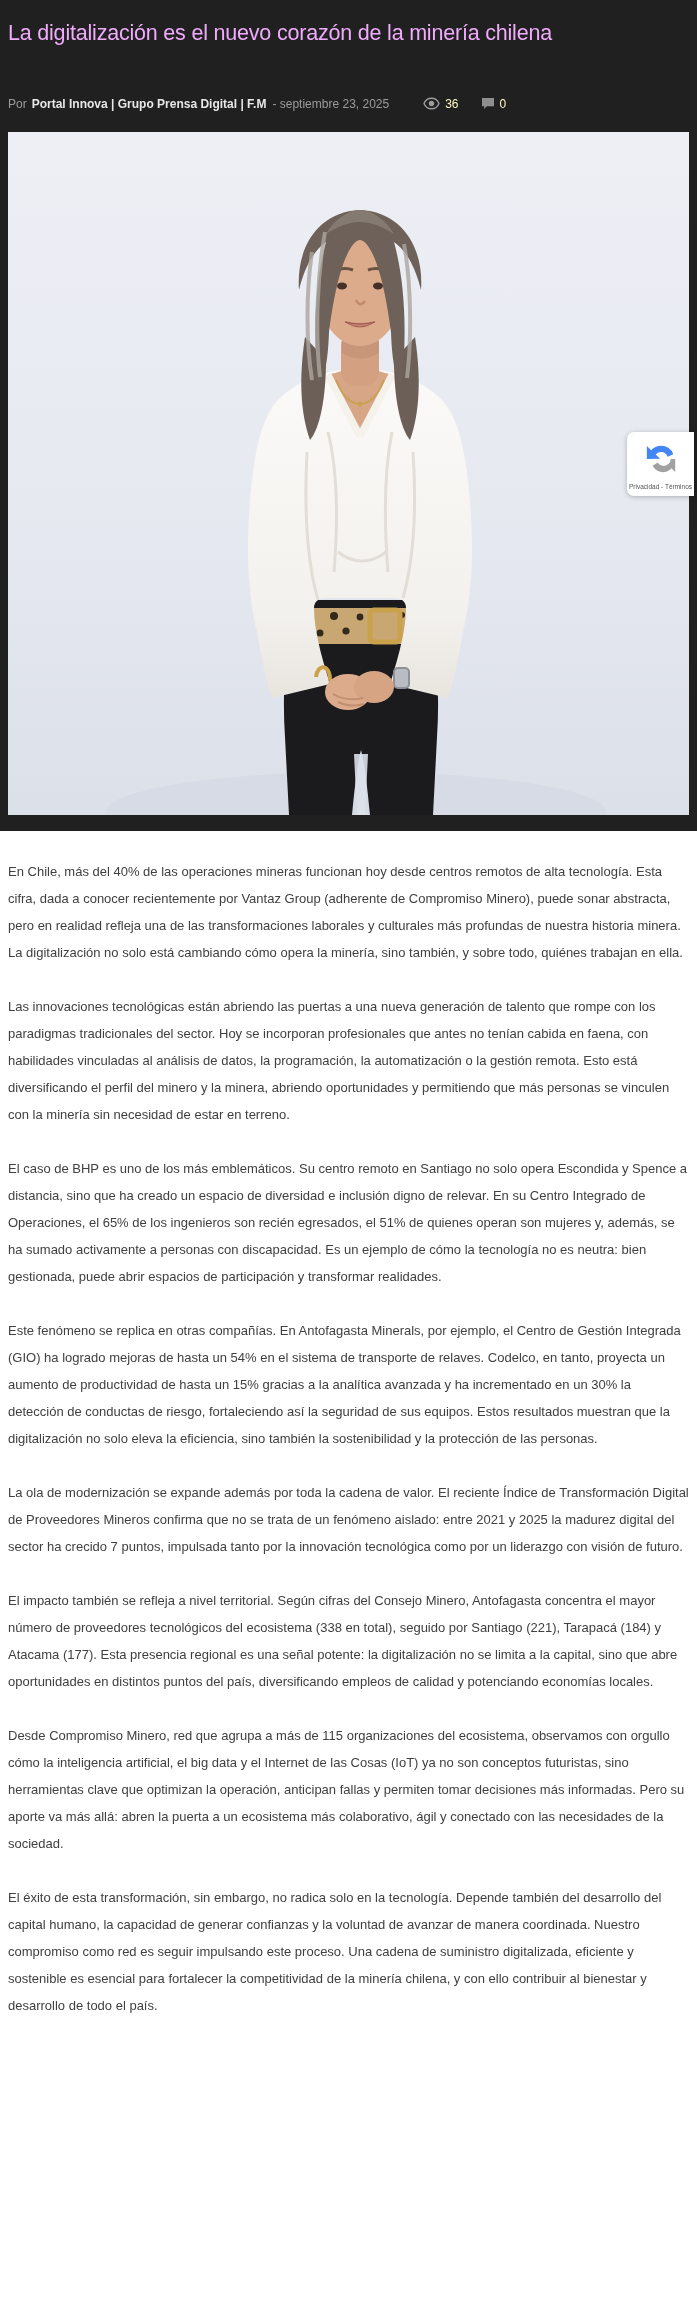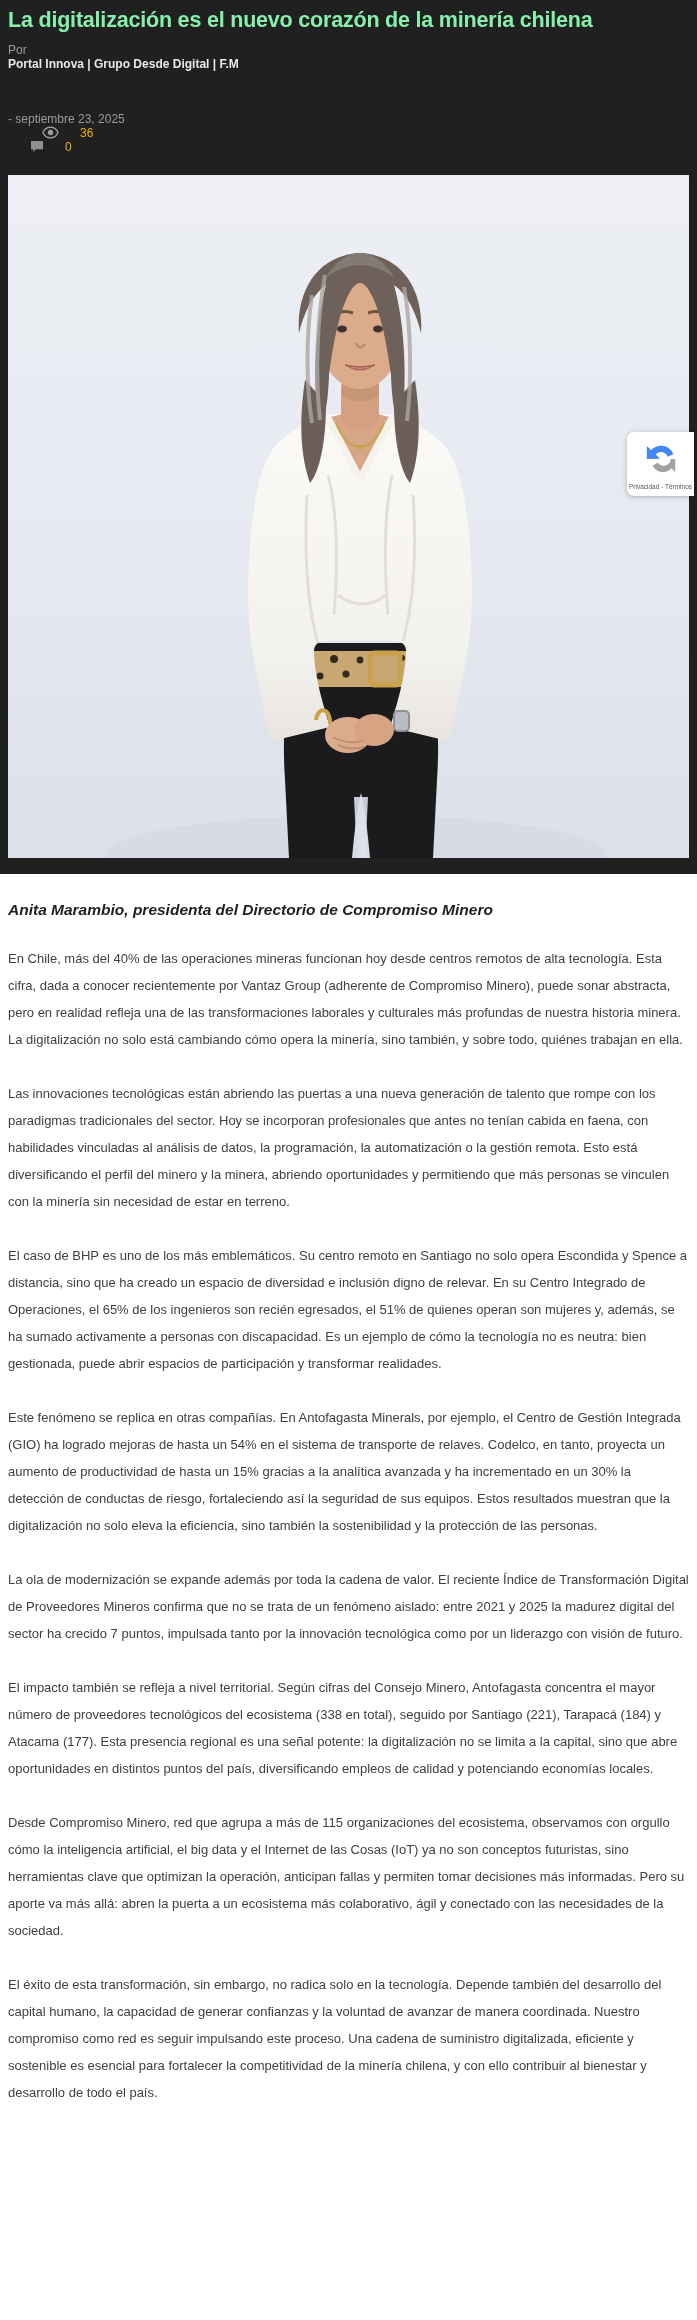--- a/index.html
+++ b/index.html
@@ -14,40 +14,40 @@
     height: 2320px;
     overflow: hidden;
     background: #ffffff;
   }
   
   .dark-zone {
     background: #202020;
     padding: 7px 8px 16px 8px;
   }
   .headline {
-    color: #86efac;
+    color: #f0abfc;
     font-size: 21.5px;
-    font-weight: bold;
+    font-weight: normal;
     line-height: 1.25;
     letter-spacing: -0.2px;
     margin-bottom: 9px;
+    margin-top: 13px;
   }
   .byline {
     display: flex;
-    align-items: flex-start;
+    align-items: flex-end;
     font-size: 12px;
     color: #9b9b9b;
     margin-bottom: 21px;
     white-space: nowrap;
-    flex-direction: column;
   }
   .byline .prefix { margin-right: 5px; }
   .byline .author { color: #e8e8e8; font-weight: bold; margin-right: 6px; }
   .byline .datewrap { color: #9b9b9b; margin-top: 41px; }
-  .byline .stat { display: flex; align-items: center; color: #eab308; gap: 16px; }
+  .byline .stat { display: flex; align-items: center; color: #fef9c3; }
   .byline .stat.views { margin-left: 34px; }
   .byline .stat.comments { margin-left: 22px; }
   .byline .stat svg { margin-right: 5px; display: block; }
   
   .photo-wrap {
     width: 681px;
     height: 683px;
     overflow: hidden;
     position: relative;
   }
@@ -97,21 +97,21 @@
 </head>
 <body>
 
 <div class="page">
 
   <div class="dark-zone">
     <h1 class="headline">La digitalización es el nuevo corazón de la minería chilena</h1>
 
     <div class="byline">
       <span class="prefix">Por</span>
-      <span class="author">Portal Innova | Grupo Desde Digital | F.M</span>
+      <span class="author">Portal Innova | Grupo Prensa Digital | F.M</span>
       <span class="datewrap">- septiembre 23, 2025</span>
 
       <span class="stat views">
         <span>
           <svg width="17" height="13" viewBox="0 0 17 13">
             <path d="M8.5,1.2 C4.6,1.2 1.9,4.2 1,6.5 C1.9,8.8 4.6,11.8 8.5,11.8 C12.4,11.8 15.1,8.8 16,6.5 C15.1,4.2 12.4,1.2 8.5,1.2 Z" fill="none" stroke="#9b9b9b" stroke-width="1.4"></path>
             <circle cx="8.5" cy="6.5" r="2.7" fill="#9b9b9b"></circle>
           </svg>
         </span>
         <span>36</span>
@@ -217,21 +217,20 @@
           <path d="M18,4 a14,14 0 0 1 13,9 l-6,2.5 a7.5,7.5 0 0 0 -7,-4.8 a7.5,7.5 0 0 0 -5.6,2.5 l4.6,4.6 L3,18 L3,4.2 l4.6,4.6 A14,14 0 0 1 18,4 Z" fill="#4285f4"></path>
           <path d="M33,18 l-4.7,-0.1 a7.5,7.5 0 0 1 -7.4,7.4 a7.5,7.5 0 0 1 -6.3,-3.5 l-5.6,3.4 a14,14 0 0 0 11.9,6.8 a14,14 0 0 0 12.1,-14 Z" fill="#a1a1a1"></path>
           <path d="M33,18 L33,31.8 l-4.7,-4.7 z" fill="#a1a1a1"></path>
         </svg>
       </span>
       <span class="recaptcha-label">Privacidad - Términos</span>
     </div>
   </div>
 
   <div class="light-zone">
-    <p class="caption">Anita Marambio, presidenta del Directorio de Compromiso Minero</p>
     <div class="article">
         <p class="para">En Chile, más del 40% de las operaciones mineras funcionan hoy desde centros remotos de alta tecnología. Esta cifra, dada a conocer recientemente por Vantaz Group (adherente de Compromiso Minero), puede sonar abstracta, pero en realidad refleja una de las transformaciones laborales y culturales más profundas de nuestra historia minera. La digitalización no solo está cambiando cómo opera la minería, sino también, y sobre todo, quiénes trabajan en ella.</p>
         <p class="para">Las innovaciones tecnológicas están abriendo las puertas a una nueva generación de talento que rompe con los paradigmas tradicionales del sector. Hoy se incorporan profesionales que antes no tenían cabida en faena, con habilidades vinculadas al análisis de datos, la programación, la automatización o la gestión remota. Esto está diversificando el perfil del minero y la minera, abriendo oportunidades y permitiendo que más personas se vinculen con la minería sin necesidad de estar en terreno.</p>
         <p class="para">El caso de BHP es uno de los más emblemáticos. Su centro remoto en Santiago no solo opera Escondida y Spence a distancia, sino que ha creado un espacio de diversidad e inclusión digno de relevar. En su Centro Integrado de Operaciones, el 65% de los ingenieros son recién egresados, el 51% de quienes operan son mujeres y, además, se ha sumado activamente a personas con discapacidad. Es un ejemplo de cómo la tecnología no es neutra: bien gestionada, puede abrir espacios de participación y transformar realidades.</p>
         <p class="para">Este fenómeno se replica en otras compañías. En Antofagasta Minerals, por ejemplo, el Centro de Gestión Integrada (GIO) ha logrado mejoras de hasta un 54% en el sistema de transporte de relaves. Codelco, en tanto, proyecta un aumento de productividad de hasta un 15% gracias a la analítica avanzada y ha incrementado en un 30% la detección de conductas de riesgo, fortaleciendo así la seguridad de sus equipos. Estos resultados muestran que la digitalización no solo eleva la eficiencia, sino también la sostenibilidad y la protección de las personas.</p>
         <p class="para">La ola de modernización se expande además por toda la cadena de valor. El reciente Índice de Transformación Digital de Proveedores Mineros confirma que no se trata de un fenómeno aislado: entre 2021 y 2025 la madurez digital del sector ha crecido 7 puntos, impulsada tanto por la innovación tecnológica como por un liderazgo con visión de futuro.</p>
         <p class="para">El impacto también se refleja a nivel territorial. Según cifras del Consejo Minero, Antofagasta concentra el mayor número de proveedores tecnológicos del ecosistema (338 en total), seguido por Santiago (221), Tarapacá (184) y Atacama (177). Esta presencia regional es una señal potente: la digitalización no se limita a la capital, sino que abre oportunidades en distintos puntos del país, diversificando empleos de calidad y potenciando economías locales.</p>
         <p class="para">Desde Compromiso Minero, red que agrupa a más de 115 organizaciones del ecosistema, observamos con orgullo cómo la inteligencia artificial, el big data y el Internet de las Cosas (IoT) ya no son conceptos futuristas, sino herramientas clave que optimizan la operación, anticipan fallas y permiten tomar decisiones más informadas. Pero su aporte va más allá: abren la puerta a un ecosistema más colaborativo, ágil y conectado con las necesidades de la sociedad.</p>
         <p class="para">El éxito de esta transformación, sin embargo, no radica solo en la tecnología. Depende también del desarrollo del capital humano, la capacidad de generar confianzas y la voluntad de avanzar de manera coordinada. Nuestro compromiso como red es seguir impulsando este proceso. Una cadena de suministro digitalizada, eficiente y sostenible es esencial para fortalecer la competitividad de la minería chilena, y con ello contribuir al bienestar y desarrollo de todo el país.</p>
       </div>

